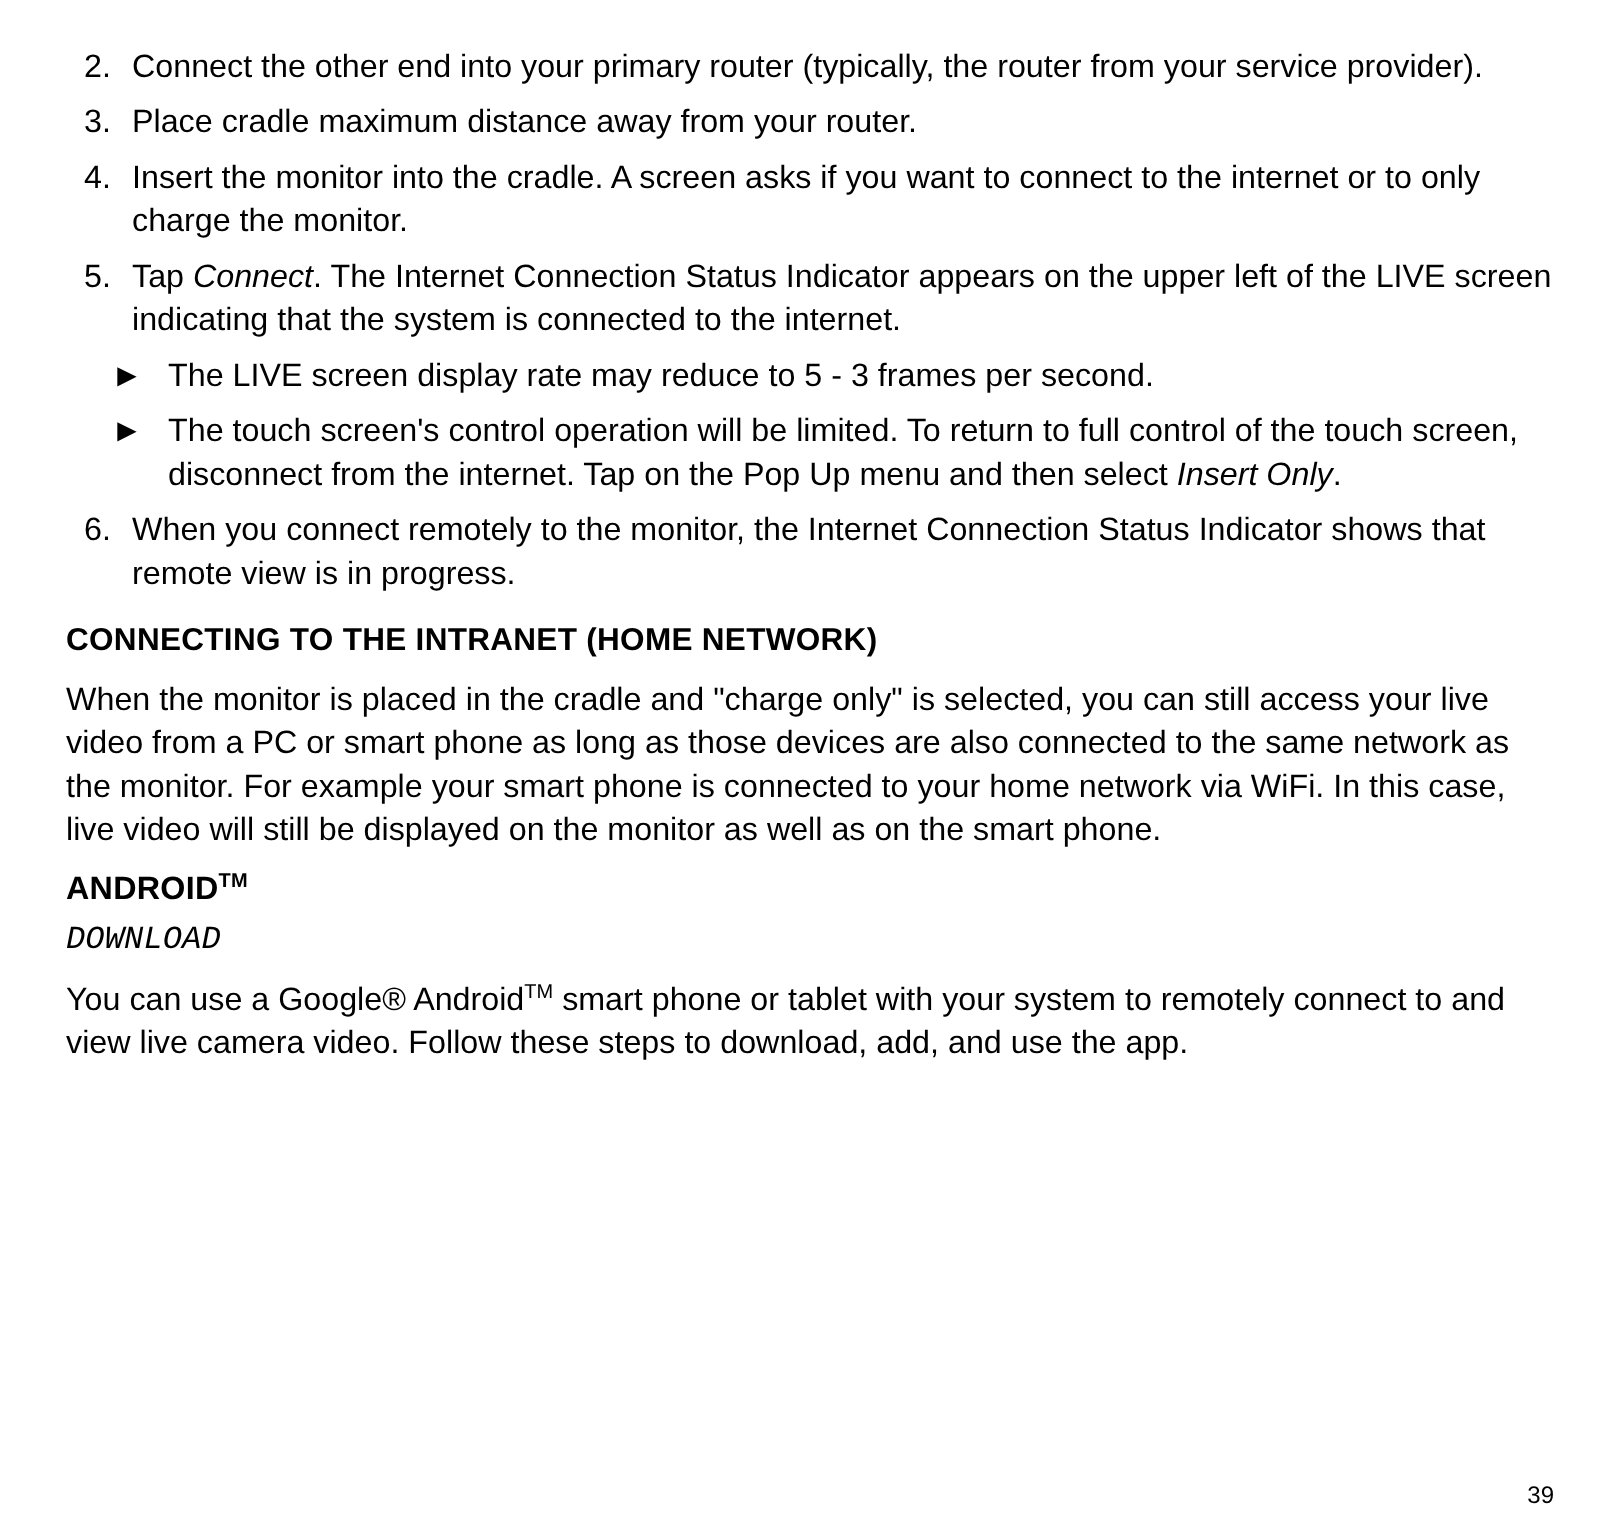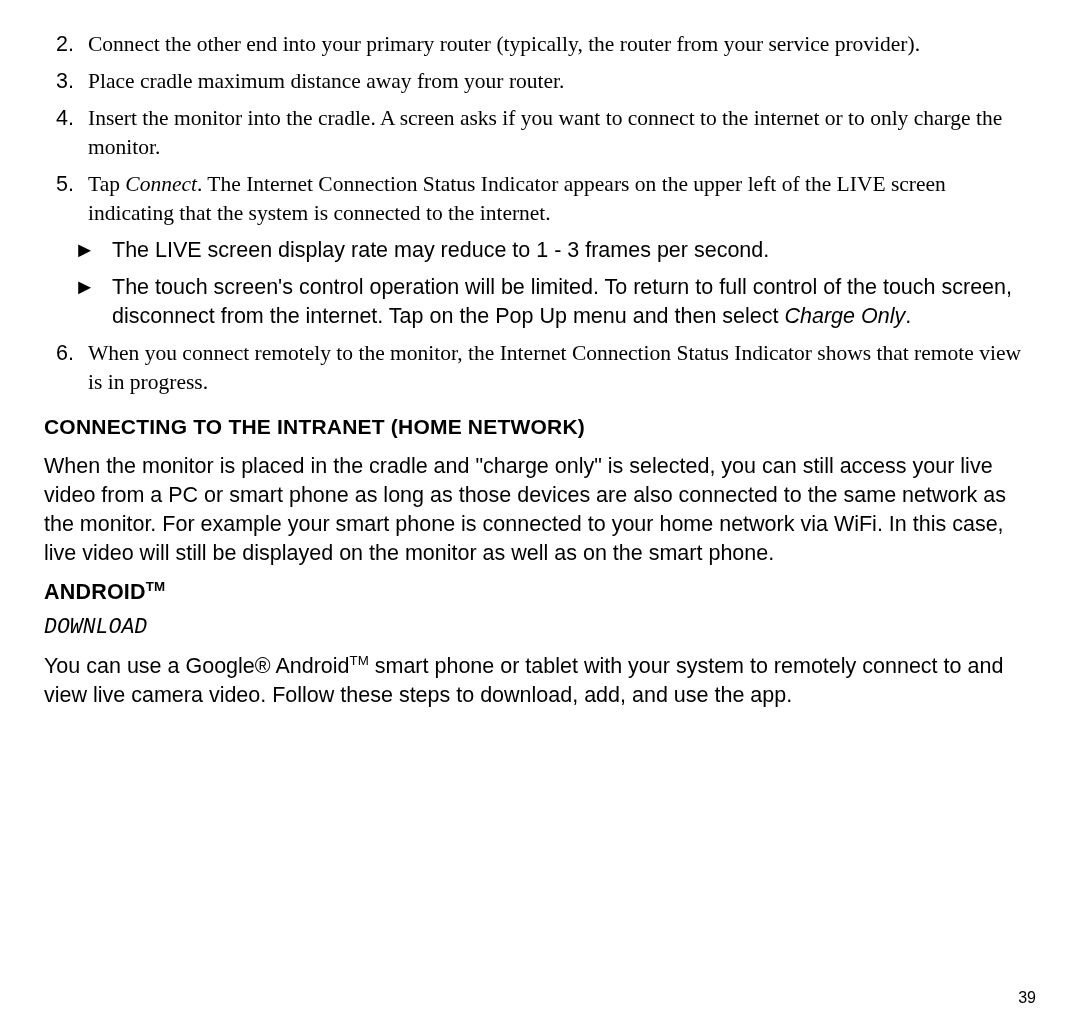--- a/index.html
+++ b/index.html
@@ -29,21 +29,20 @@
     display: flex;
     margin-bottom: 8px;
   }
   ol.main-list .num {
     flex: 0 0 30px;
     text-align: right;
     padding-right: 14px;
   }
   ol.main-list .content {
     flex: 1;
-    font-family: Liberation Serif, serif;
   }
   .bullets {
     list-style: none;
     margin: 0;
     padding: 0;
   }
   .bullets > li {
     display: flex;
     margin-bottom: 8px;
   }
@@ -110,26 +109,26 @@
       <div class="content">
         <span>Tap </span><span class="italic">Connect</span><span>. The Internet Connection Status Indicator appears on the upper left of the LIVE screen indicating that the system is connected to the internet.</span><br>
       </div>
     </li>
   </ol>
 
   <div class="bullets-wrap">
     <ul class="bullets">
       <li>
         <div class="mark">►</div>
-        <div class="content">The LIVE screen display rate may reduce to 1 - 3 frames per second.</div>
+        <div class="content">The LIVE screen display rate may reduce to 5 - 3 frames per second.</div>
       </li>
       <li>
         <div class="mark">►</div>
         <div class="content">
-          <span>The touch screen's control operation will be limited. To return to full control of the touch screen, disconnect from the internet. Tap on the Pop Up menu and then select </span><span class="italic">Charge Only</span><span>.</span>
+          <span>The touch screen's control operation will be limited. To return to full control of the touch screen, disconnect from the internet. Tap on the Pop Up menu and then select </span><span class="italic">Insert Only</span><span>.</span>
         </div>
       </li>
     </ul>
   </div>
 
   <ol class="main-list">
     <li>
       <div class="num">6.</div>
       <div class="content">When you connect remotely to the monitor, the Internet Connection Status Indicator shows that remote view is in progress.</div>
     </li>

